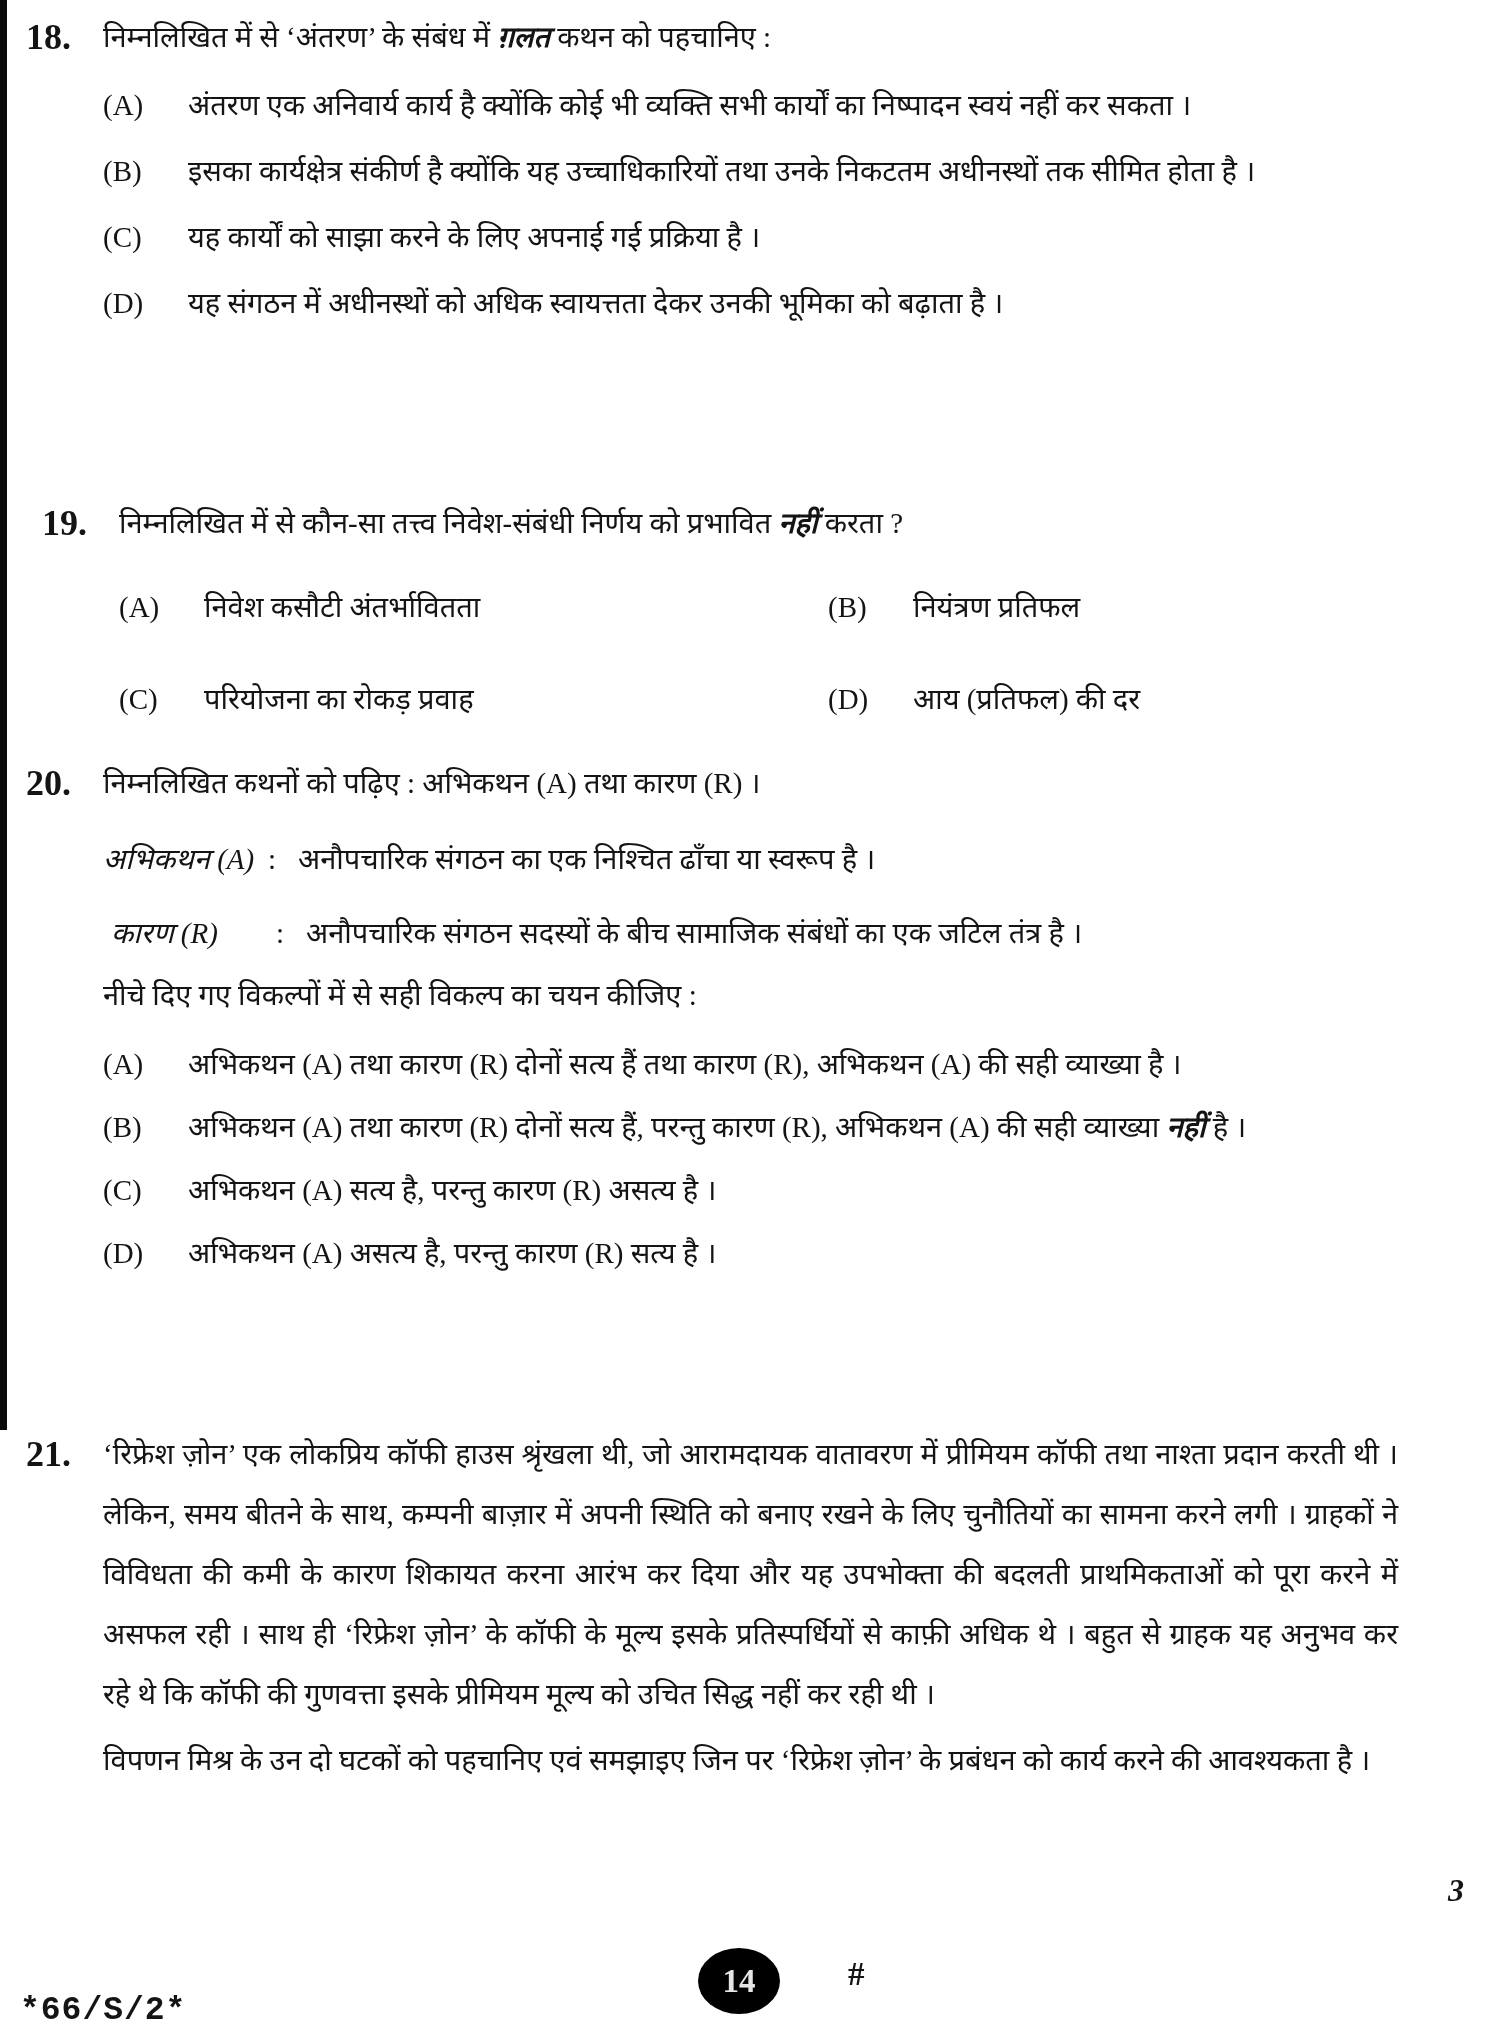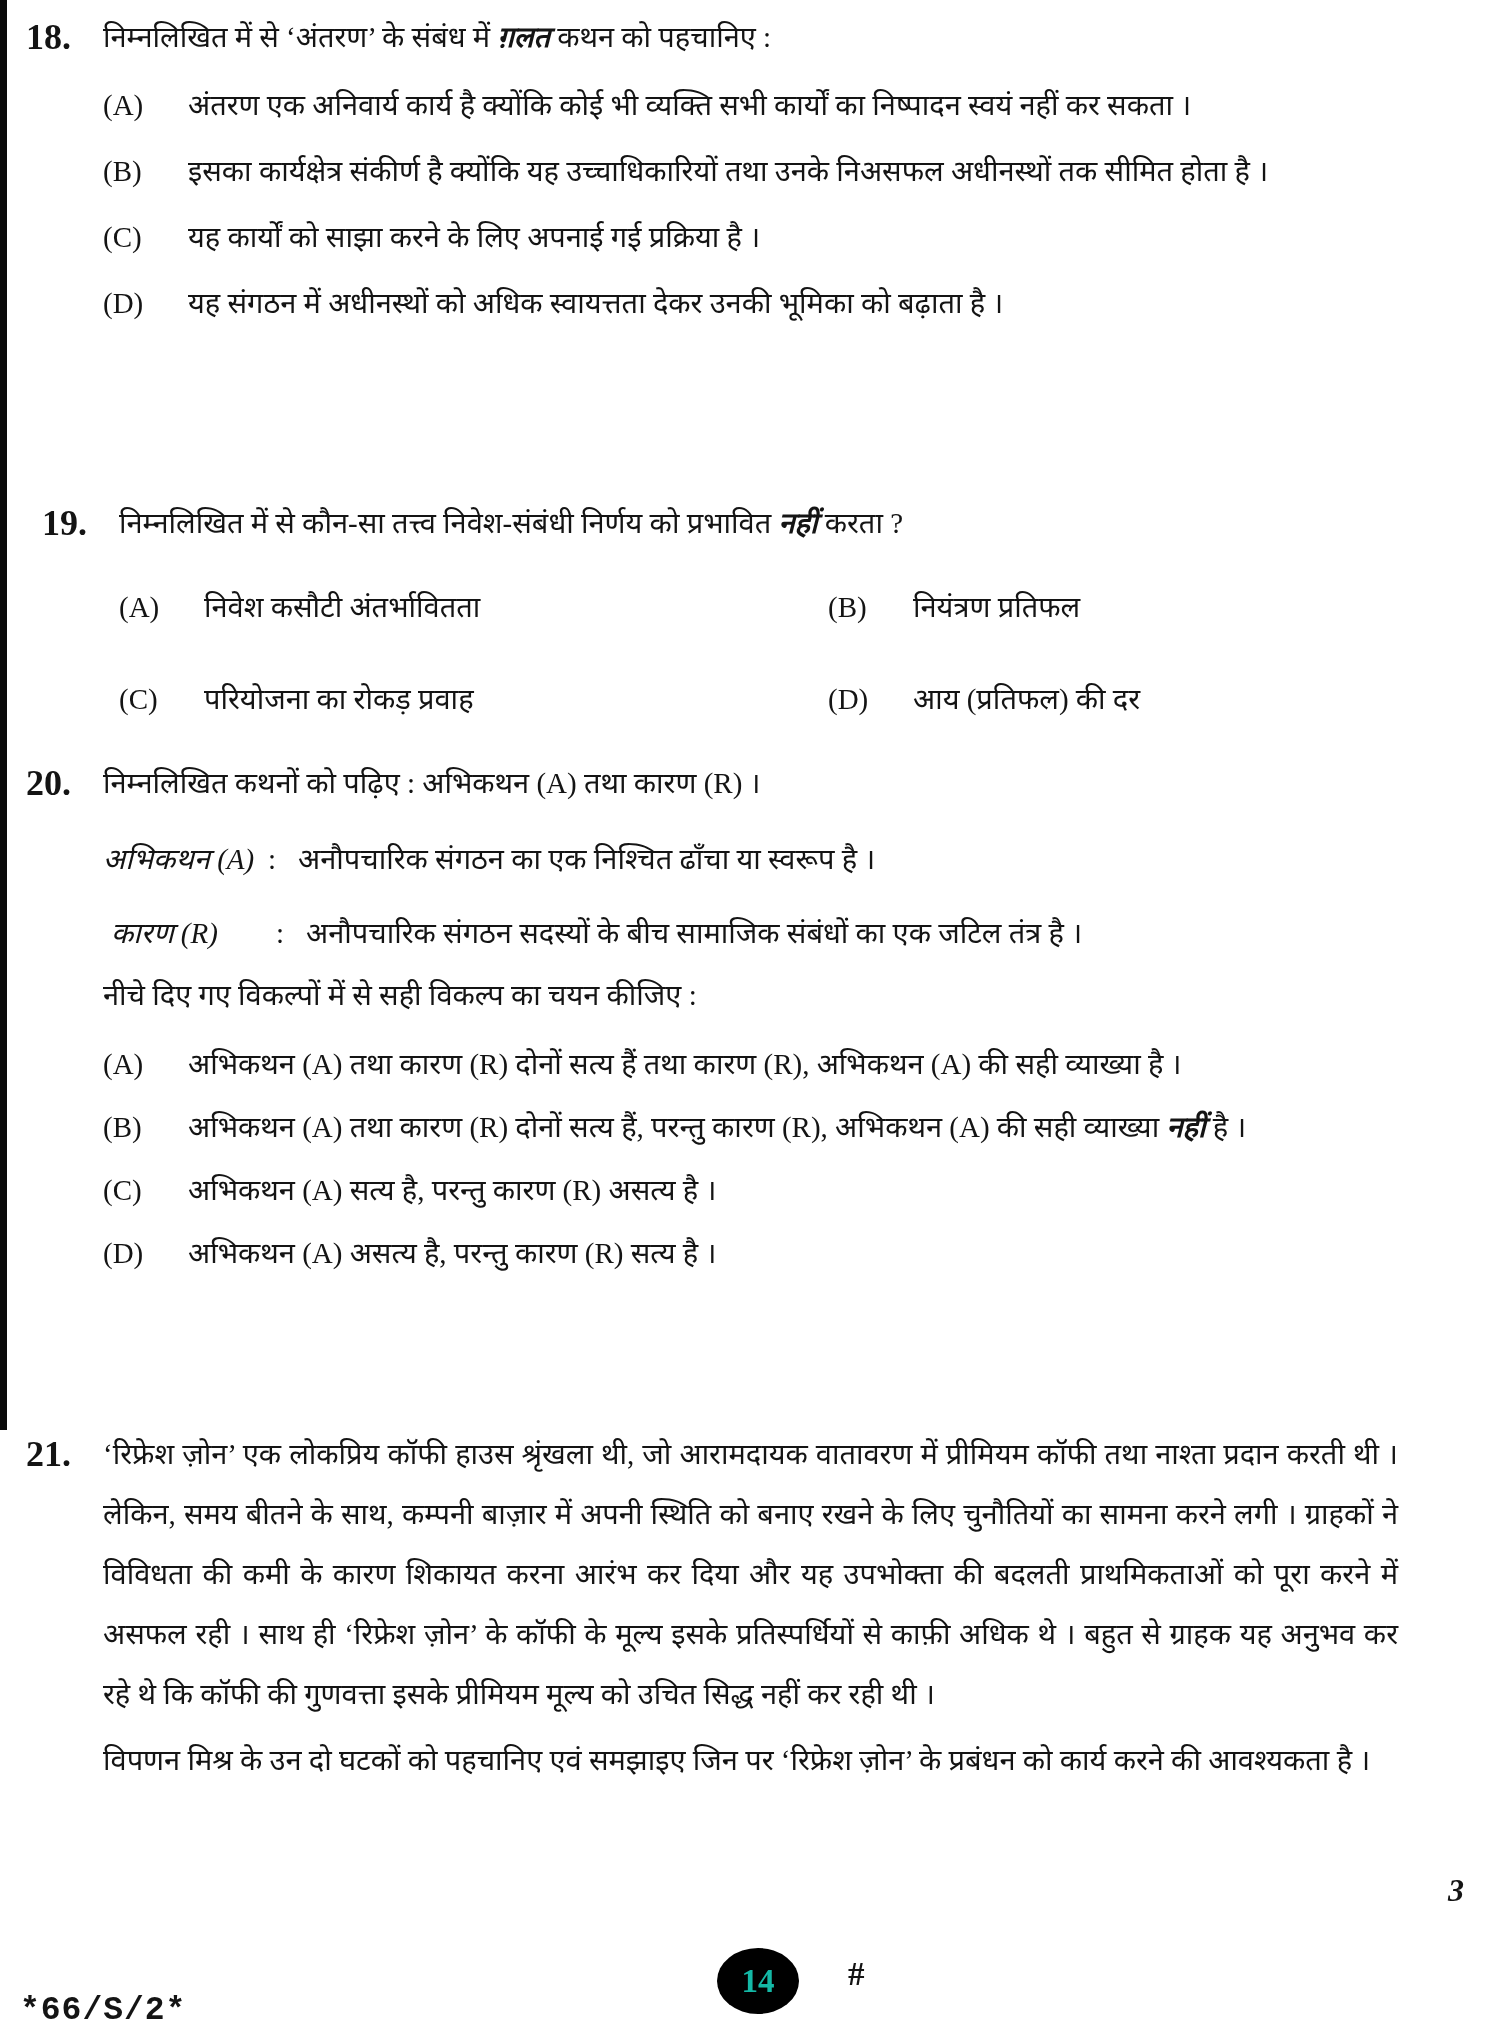--- a/index.html
+++ b/index.html
@@ -49,22 +49,22 @@
 
   
   #q21 .qnum{line-height:60px;}
   #q21 .qbody{line-height:60px;}
   .para{text-align:justify;}
   .para.p2{margin-top:6px;}
 
   .pageno{position:absolute;left:1448px;top:1872px;font-style:italic;font-size:32px;font-weight:bold;font-family:"Liberation Serif","DejaVu Serif",serif;}
   .footer-code{position:absolute;left:20px;top:1992px;font-size:33px;font-weight:bold;letter-spacing:1px;font-family:Liberation Mono, monospace;}
   .badge{
-    position:absolute;left:717px;top:1948px;width:82px;height:66px;
-    background:#000;border-radius:50%;color:#14b8a6;
+    position:absolute;left:698px;top:1948px;width:82px;height:66px;
+    background:#000;border-radius:50%;color:#e5e5e5;
     display:flex;align-items:center;justify-content:center;
     font-size:33px;font-weight:bold;text-align:right;
   }
   .hash{position:absolute;left:848px;top:1956px;font-size:33px;font-weight:bold;}
 </style>
 </head>
 <body>
 
 <div class="page">
   <div class="scan-edge"></div>
@@ -72,21 +72,21 @@
   <section class="qblock" id="q18">
     <div class="qnum">18.</div>
     <div class="qbody">
       <div class="stem"><span>निम्नलिखित में से ‘अंतरण’ के संबंध में </span><span class="em">ग़लत</span><span> कथन को पहचानिए :</span></div>
       <div class="opt first">
         <span class="letter">(A)</span>
         <span class="otext">अंतरण एक अनिवार्य कार्य है क्योंकि कोई भी व्यक्ति सभी कार्यों का निष्पादन स्वयं नहीं कर सकता ।</span>
       </div>
       <div class="opt">
         <span class="letter">(B)</span>
-        <span class="otext">इसका कार्यक्षेत्र संकीर्ण है क्योंकि यह उच्चाधिकारियों तथा उनके निअसफल अधीनस्थों तक सीमित होता है ।</span>
+        <span class="otext">इसका कार्यक्षेत्र संकीर्ण है क्योंकि यह उच्चाधिकारियों तथा उनके निकटतम अधीनस्थों तक सीमित होता है ।</span>
       </div>
       <div class="opt">
         <span class="letter">(C)</span>
         <span class="otext">यह कार्यों को साझा करने के लिए अपनाई गई प्रक्रिया है ।</span>
       </div>
       <div class="opt">
         <span class="letter">(D)</span>
         <span class="otext">यह संगठन में अधीनस्थों को अधिक स्वायत्तता देकर उनकी भूमिका को बढ़ाता है ।</span>
       </div>
     </div>

